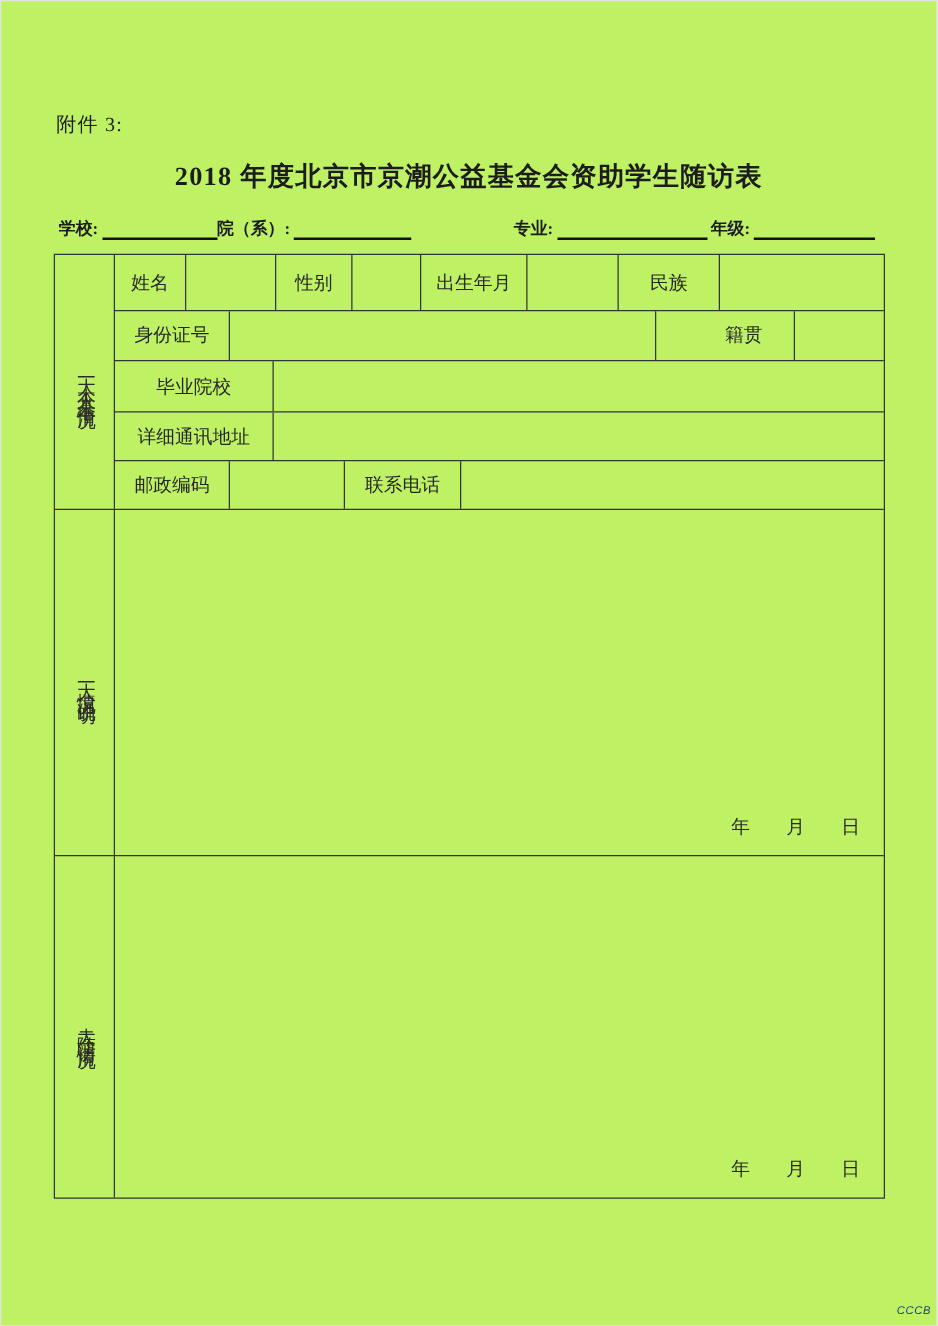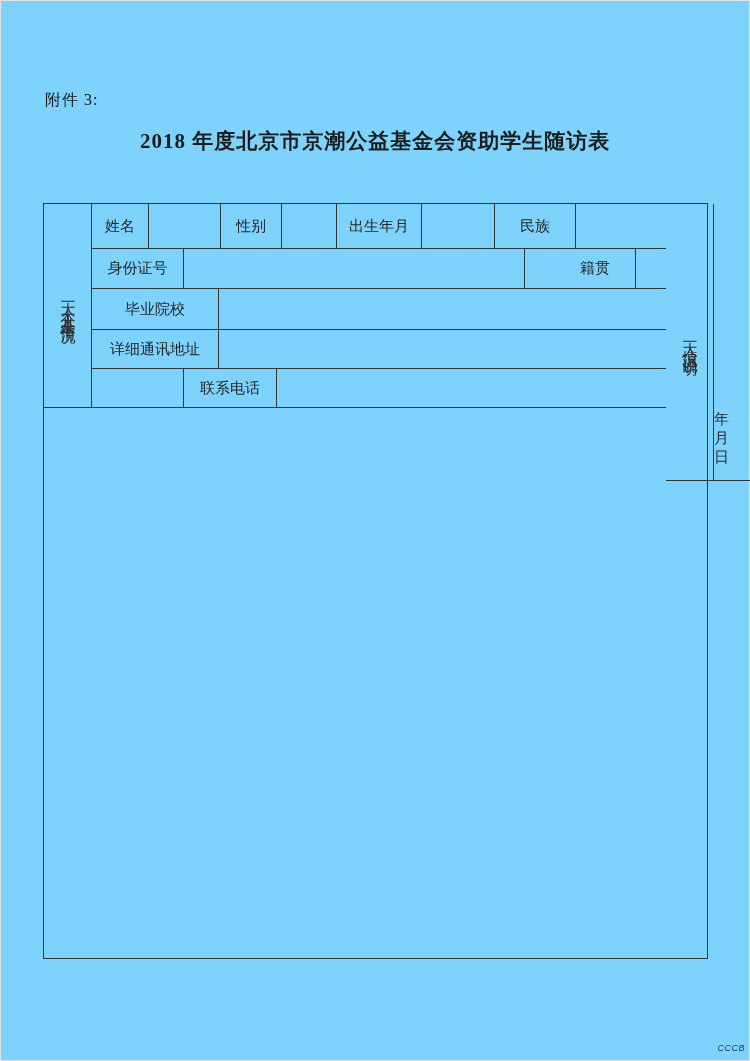--- a/index.html
+++ b/index.html
@@ -5,21 +5,21 @@
   * { margin: 0; padding: 0; box-sizing: border-box; }
   html, body { background: #ffffff; }
   body {
     font-family: "Liberation Serif", "DejaVu Serif", serif;
     color: #1c1c1c;
   }
   .page {
     position: relative;
     width: 750px;
     height: 1061px;
-    background: #7dd3fc;
+    background: #bef264;
     box-shadow: inset 0 0 0 1px #e2e2e2;
     overflow: hidden;
   }
   .attachment {
     position: absolute;
     left: 45px;
     top: 90px;
     font-size: 16px;
     letter-spacing: 1px;
   }
@@ -59,20 +59,21 @@
 
   
   .form-table {
     position: absolute;
     left: 43px;
     top: 203px;
     width: 665px;
     height: 756px;
     border: 1px solid #343434;
     display: flex;
+    flex-direction: column;
     font-size: 15px;
   }
   .section {
     display: flex;
     border-bottom: 1px solid #343434;
   }
   .section:last-child { border-bottom: none; }
   .sec-basic    { height: 204px; }
   .sec-freshman { height: 277px; }
   .sec-sophomore{ flex: 1; }
@@ -141,20 +142,30 @@
 </style>
 </head>
 <body>
 
 <div class="page">
 
   <div class="attachment">附件 3:</div>
 
   <div class="doc-title">2018 年度北京市京潮公益基金会资助学生随访表</div>
 
+  <div class="header-fields">
+    <span>学校:</span>
+    <span class="blank-line w-school"></span>
+    <span>院（系）:</span>
+    <span class="blank-line w-dept"></span>
+    <span class="gap-major">专业:</span>
+    <span class="blank-line w-major"></span>
+    <span class="gap-grade">年级:</span>
+    <span class="blank-line w-grade"></span>
+  </div>
 
   <div class="form-table">
 
     <div class="section sec-basic">
       <div class="row-header">大一本人基本情况</div>
       <div class="sec-content">
 
         <div class="trow r1">
           <div class="cell" style="width:57px">姓名</div>
           <div class="cell" style="width:72px"></div>
@@ -177,20 +188,21 @@
           <div class="cell" style="width:127px">毕业院校</div>
           <div class="cell last"></div>
         </div>
 
         <div class="trow r4">
           <div class="cell" style="width:127px">详细通讯地址</div>
           <div class="cell last"></div>
         </div>
 
         <div class="trow r5">
+          <div class="cell" style="width:92px">邮政编码</div>
           <div class="cell" style="width:92px"></div>
           <div class="cell" style="width:93px">联系电话</div>
           <div class="cell last"></div>
         </div>
 
       </div>
     </div>
 
     <div class="section sec-freshman">
       <div class="row-header">大一情况说明</div>

